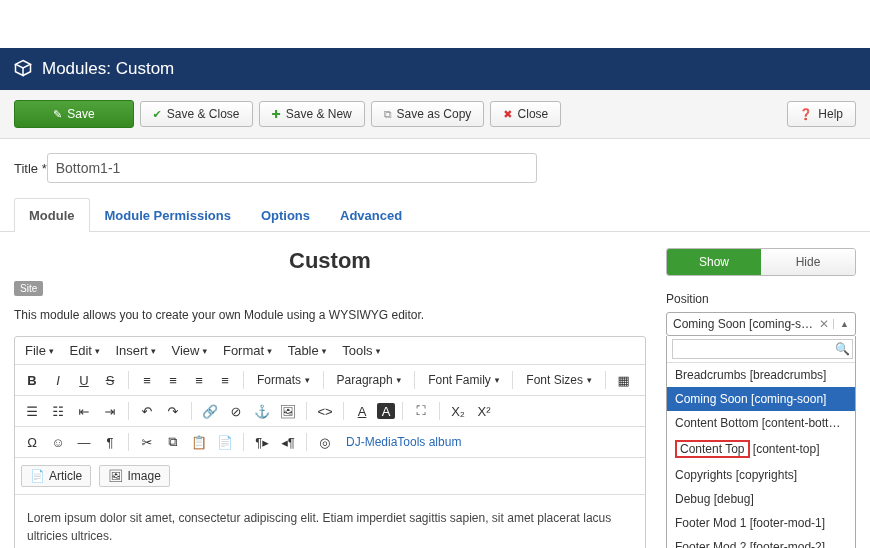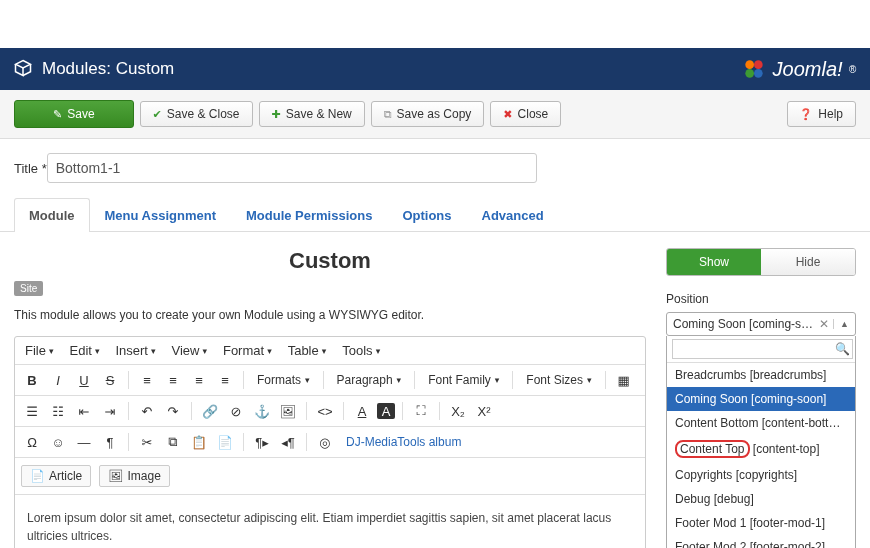--- a/index.html
+++ b/index.html
@@ -43,47 +43,37 @@
 .pos-select { border: 1px solid #aaa; border-radius: 3px; padding: 4px 6px; font-size: 12px; display: flex; align-items: center; justify-content: space-between; background: #fff; margin-bottom: 0; }
 .pos-select .x { color: #888; margin-left: 4px; cursor: pointer; }
 .pos-triangle { font-size: 9px; color: #666; border-left: 1px solid #ccc; padding-left: 6px; margin-left: 4px; }
 .dropdown { border: 1px solid #aaa; border-top: none; background: #fff; font-size: 12px; }
 .dd-search { display: flex; align-items: center; border-bottom: 1px solid #ddd; padding: 3px 5px; }
 .dd-search input { flex: 1; border: 1px solid #ccc; padding: 2px 4px; font-size: 12px; outline: none; }
 .dd-search .mag { color: #888; margin-left: -18px; }
 .dd-list { max-height: 210px; overflow-y: scroll; }
 .dd-item { padding: 5px 8px; cursor: pointer; white-space: nowrap; overflow: hidden; text-overflow: ellipsis; }
 .dd-item.sel { background: #2a69b8; color: #fff; }
-.dd-item .hl { border: 2px solid #d33; border-radius: 8px; padding: 0 3px; display: inline-block; }
+.dd-item .hl { border: 2px solid #d33; border-radius: 0; padding: 0 3px; display: inline-block; }
 .caret { font-size: 9px; }
 </style>
 </head>
 <body>
 
 <div class="header-bar">
   <div class="header-left">
     <span>
       <svg width="18" height="18" viewBox="0 0 24 24" fill="none" stroke="#fff" stroke-width="2">
           <path d="M12 2 L22 7 L12 12 L2 7 Z"></path>
           <path d="M2 7 L2 17 L12 22 L12 12"></path>
           <path d="M22 7 L22 17 L12 22"></path>
         </svg>
     </span>
     <span class="header-title">Modules: Custom</span>
   </div>
-  <div class="joomla-logo">
-    <svg viewBox="0 0 24 24">
-        <circle cx="8" cy="8" r="4" fill="#ff7a00"></circle>
-        <circle cx="16" cy="8" r="4" fill="#d33"></circle>
-        <circle cx="8" cy="16" r="4" fill="#3d9b33"></circle>
-        <circle cx="16" cy="16" r="4" fill="#2a69b8"></circle>
-      </svg>
-    <span>Joomla!</span>
-      <sup style="font-size:10px">®</sup>
-  </div>
 </div>
 
 <div class="toolbar">
   <button class="btn btn-green">
       <span class="ico">✎</span>
       <span>Save</span>
     </button>
   <button class="btn">
       <span class="ico" style="color:#3d9b33">✔</span>
       <span>Save &amp; Close</span>
@@ -107,21 +97,20 @@
     </button>
 </div>
 
 <div class="title-row">
   <span class="title-label">Title *</span>
   <input class="title-input" value="Bottom1-1" style="">
 </div>
 
 <div class="tabs">
   <div class="tab active">Module</div>
-  <div class="tab">Menu Assignment</div>
   <div class="tab">Module Permissions</div>
   <div class="tab">Options</div>
   <div class="tab">Advanced</div>
 </div>
 
 <div class="content">
   <div class="main-col">
     <div class="module-heading">Custom</div>
     <span class="site-badge">Site</span>
     <div class="module-desc">This module allows you to create your own Module using a WYSIWYG editor.</div>

